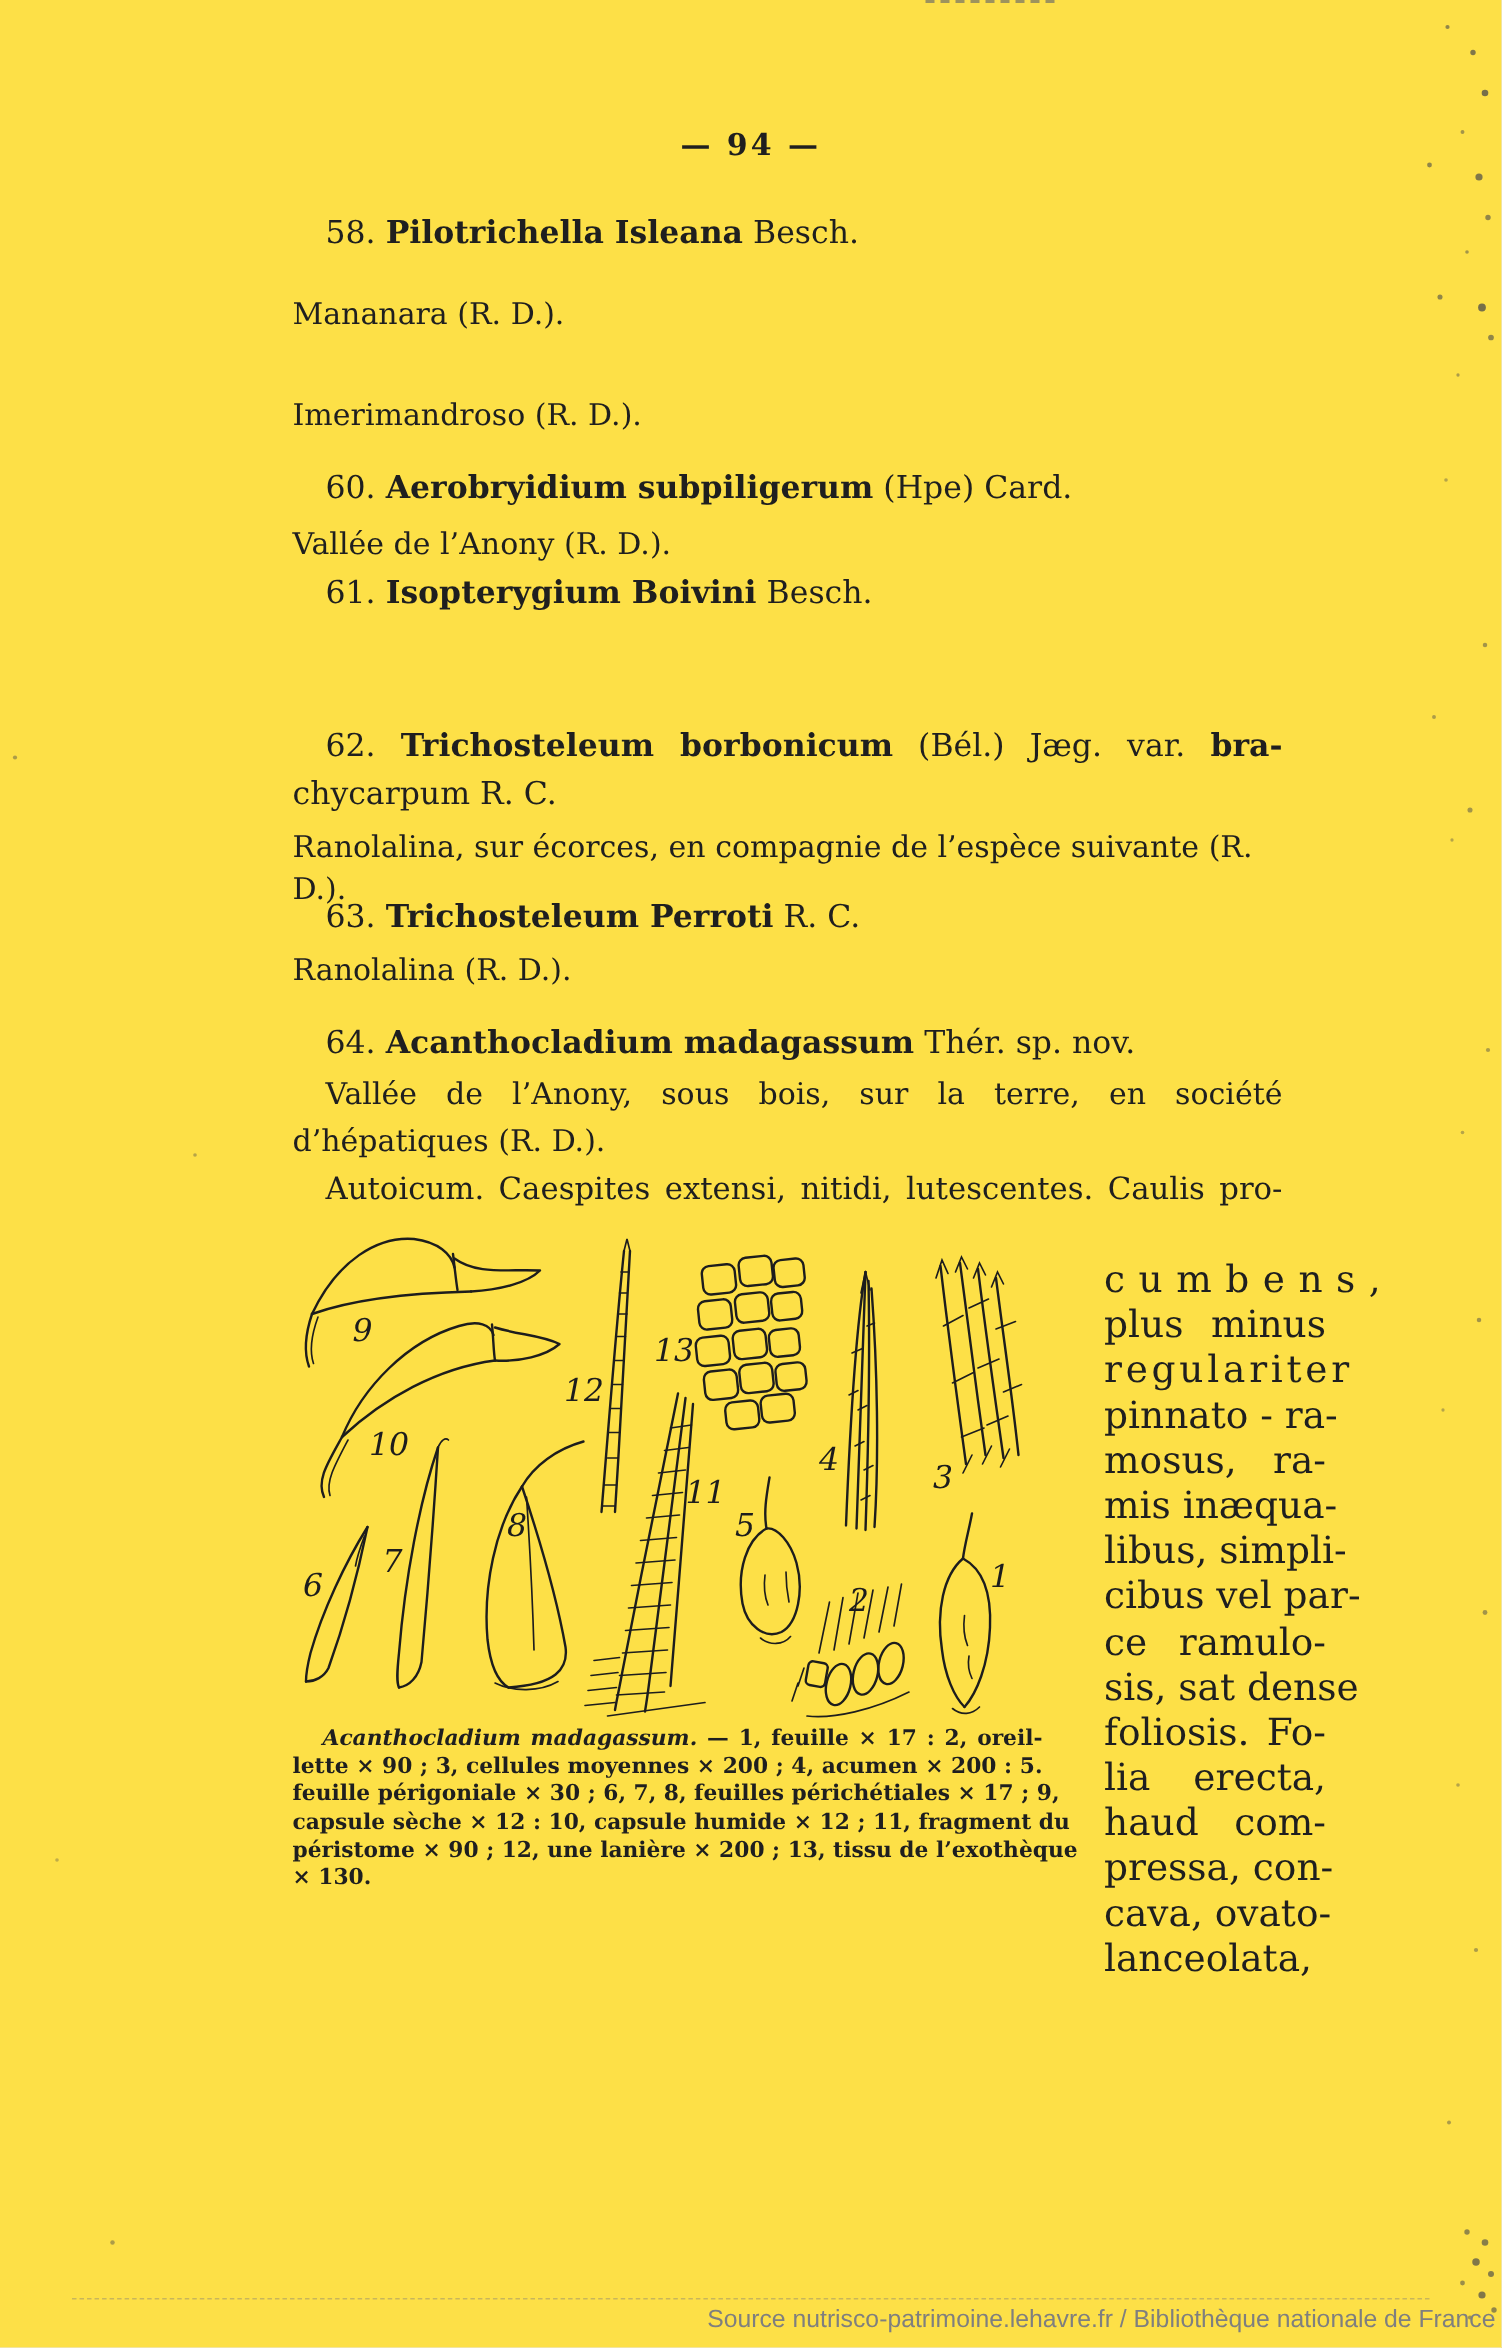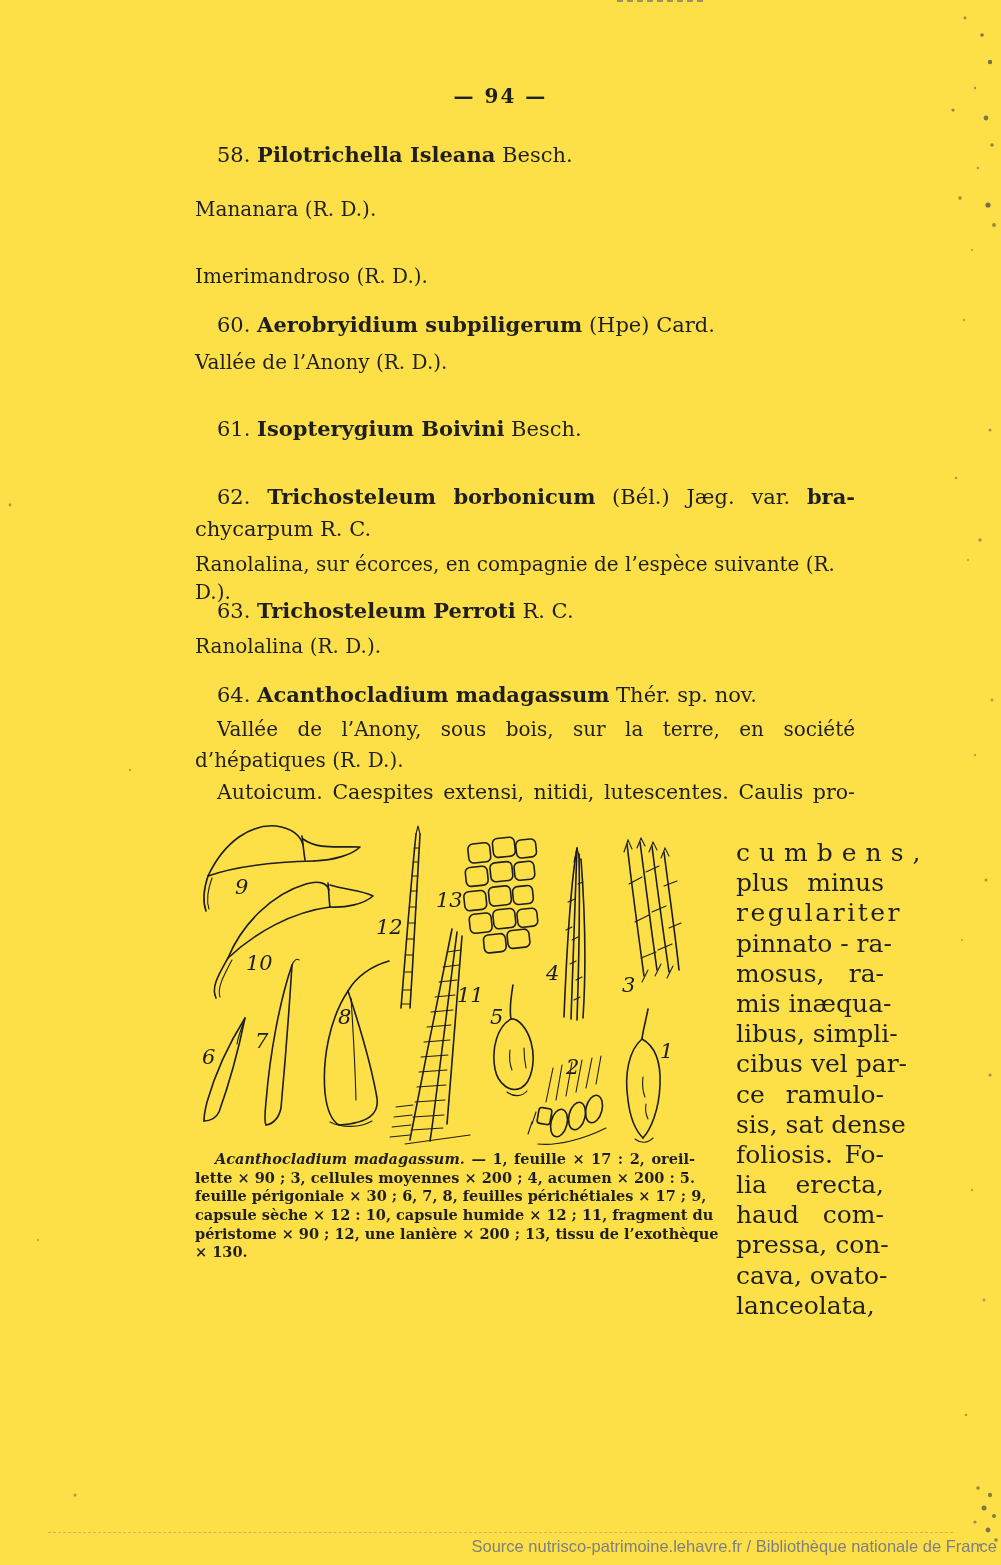--- a/index.html
+++ b/index.html
@@ -114,21 +114,21 @@
 
   <div class="abs main loc" style="top:262px">Imerimandroso (R. D.).</div>
 
   <div class="abs main heading" style="top:310px">
     <span class="num">60.</span>
     <span class="sp">Aerobryidium subpiligerum</span>
     <span class="auth">(Hpe) Card.</span>
   </div>
   <div class="abs main loc" style="top:348px">Vallée de l’Anony (R. D.).</div>
 
-  <div class="abs main heading" style="top:414px">
+  <div class="abs main heading" style="top:380px">
     <span class="num">61.</span>
     <span class="sp">Isopterygium Boivini</span>
     <span class="auth">Besch.</span>
   </div>
 
   <div class="abs main heading jlast" style="top:482px">
     <span class="num">62.</span>
     <span class="sp">Trichosteleum borbonicum</span>
     <span class="auth">(Bél.) Jæg. var.</span>
     <span class="sp">bra-</span>

